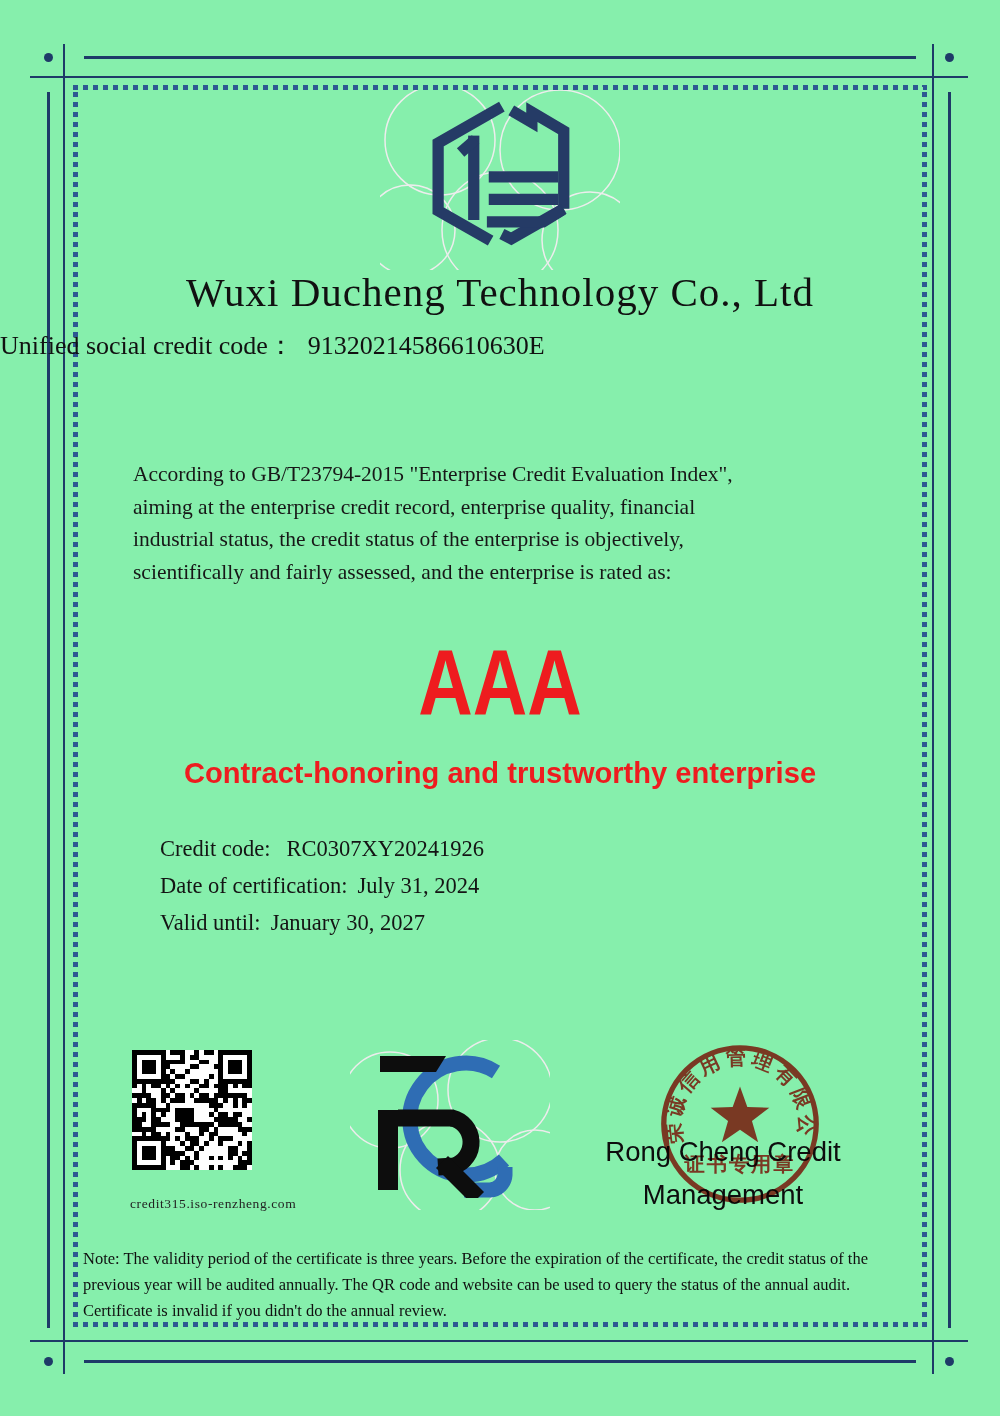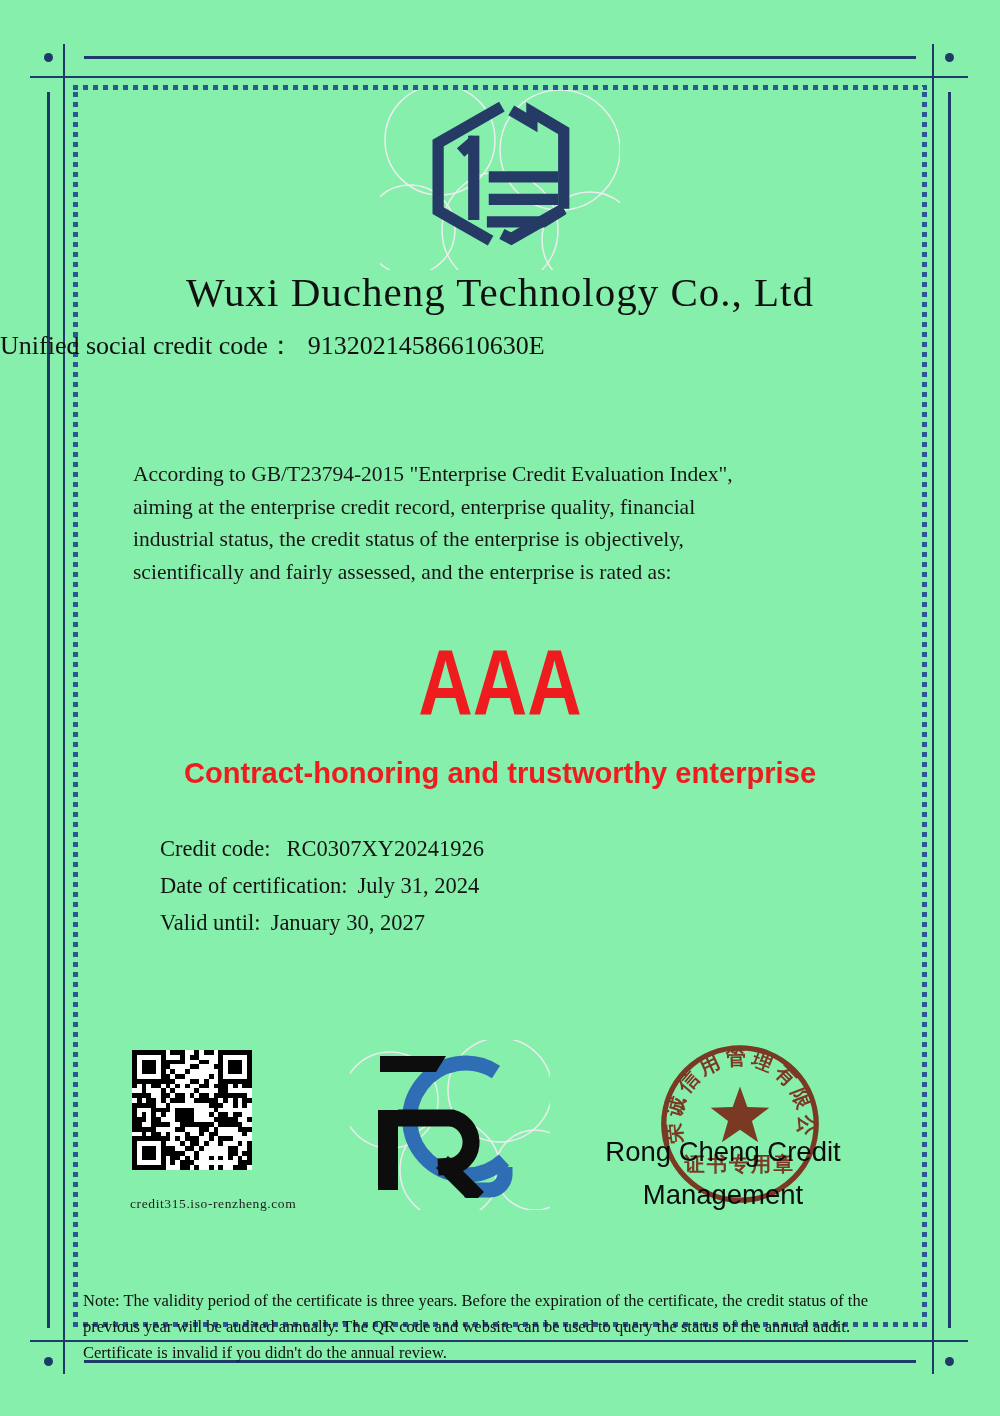--- a/index.html
+++ b/index.html
@@ -48,21 +48,21 @@
       grid-template-columns:repeat(25,1fr);grid-template-rows:repeat(25,1fr);background:#fff;}
   .qr i{display:block;}
   .qr i.b{background:#000;}
   .qr-caption{position:absolute;left:130px;top:1196px;font-size:13.5px;letter-spacing:.6px;color:#222;}
   .rc-logo{position:absolute;left:368px;top:1048px;width:152px;height:150px;}
   .issuer{position:absolute;left:527px;top:1130px;width:392px;text-align:center;
           font-family:"Liberation Sans", sans-serif;font-size:27.5px;line-height:43px;color:#0d0d0d;z-index:2;}
   .stamp{position:absolute;left:658px;top:1042px;width:164px;height:164px;z-index:3;
          mix-blend-mode:multiply;opacity:.95;}
   
-  .note{position:absolute;left:83px;top:1246px;width:838px;font-size:16.5px;line-height:26px;color:#101010;margin-top:42px;}
+  .note{position:absolute;left:83px;top:1246px;width:838px;font-size:16.5px;line-height:26px;color:#101010;}
 </style>
 </head>
 <body>
 
 <div class="page">
 
   <div class="line" style="left:84px;top:56px;width:832px;height:2.5px;"></div>
   <div class="line" style="left:84px;top:1360px;width:832px;height:2.5px;"></div>
   <div class="line" style="left:47px;top:92px;width:2.5px;height:1236px;"></div>
   <div class="line" style="left:948px;top:92px;width:2.5px;height:1236px;"></div>

